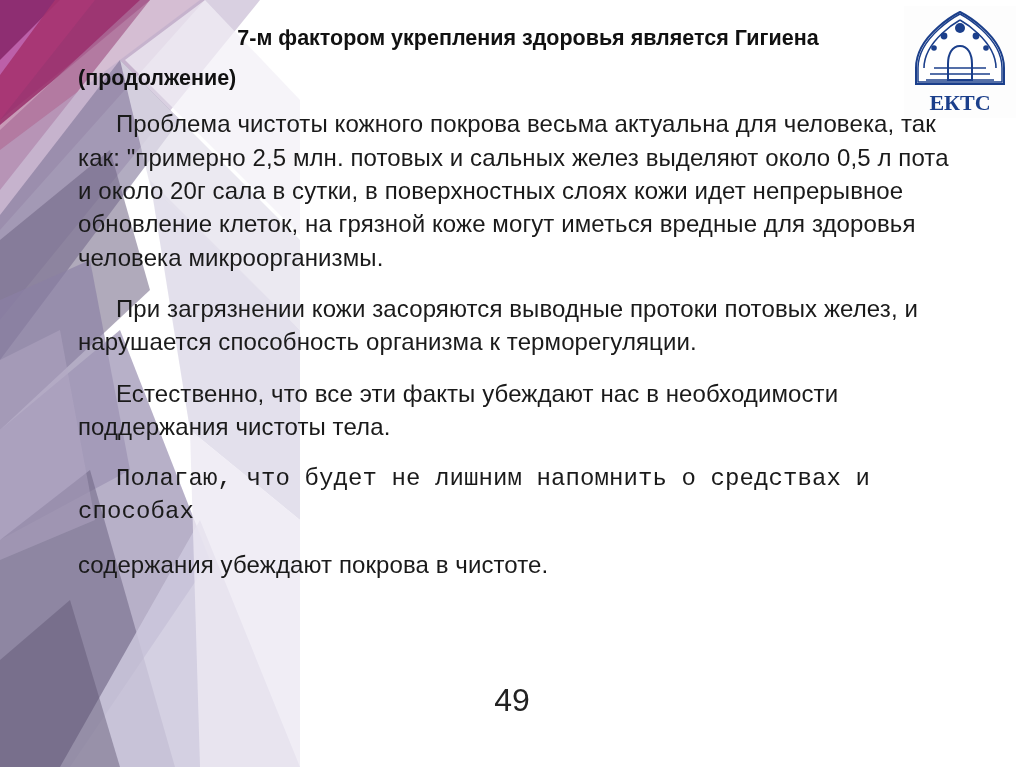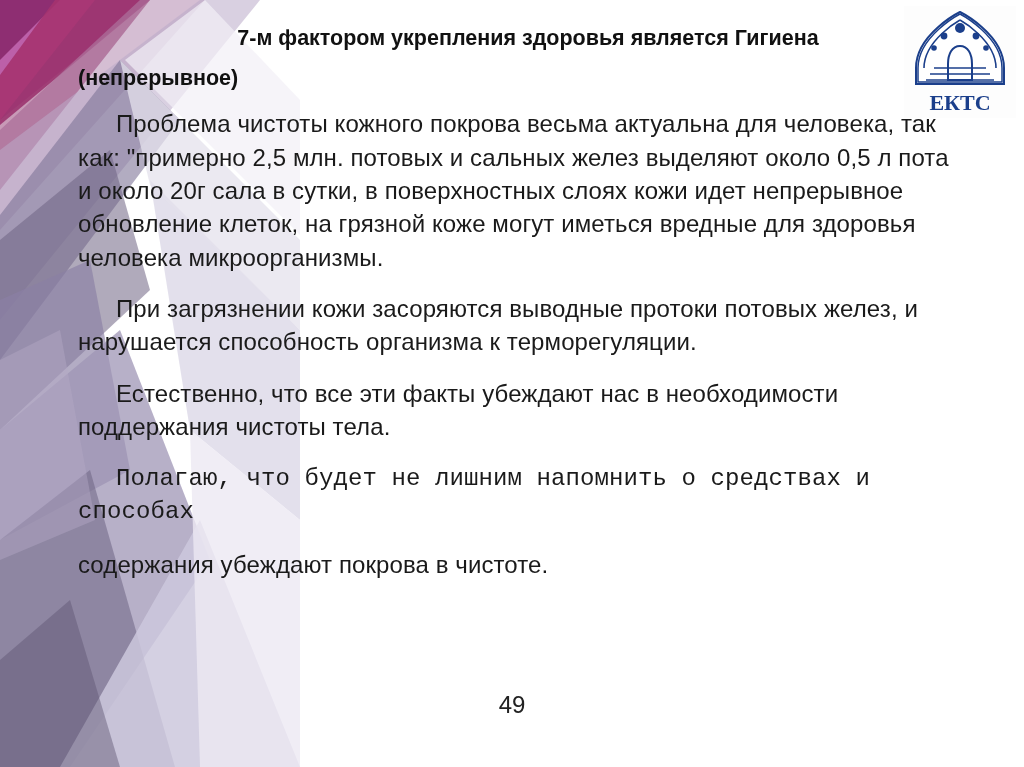--- a/index.html
+++ b/index.html
@@ -89,21 +89,21 @@
     margin-top: 18px;
   }
 
   
   .page-number {
     position: absolute;
     left: 0;
     right: 0;
     bottom: 48px;
     text-align: center;
-    font-size: 24px;
+    font-size: 32px;
     color: #222222;
   }
 </style>
 </head>
 <body>
 
 <div class="slide">
 
   <div class="deco">
     <svg width="300" height="767" viewBox="0 0 300 767" xmlns="http://www.w3.org/2000/svg">
@@ -152,21 +152,21 @@
         <line x1="30" y1="62" x2="82" y2="62"></line>
         <line x1="26" y1="68" x2="86" y2="68"></line>
         <line x1="22" y1="74" x2="90" y2="74"></line>
       </g>
       <text x="56" y="104" text-anchor="middle" font-family="Liberation Serif, serif" font-size="22" font-weight="bold" fill="#1b3f8b">ЕКТС</text>
     </svg>
   </div>
 
   <div class="content">
     <div class="title">7-м фактором укрепления здоровья является Гигиена</div>
-    <div class="title-cont">(непрерывное)</div>
+    <div class="title-cont">(продолжение)</div>
 
     <p class="para">Проблема чистоты кожного покрова весьма актуальна для человека, так как: "примерно 2,5 млн. потовых и сальных желез выделяют около 0,5 л пота и около 20г сала в сутки, в поверхностных слоях кожи идет непрерывное обновление клеток, на грязной коже могут иметься вредные для здоровья человека микроорганизмы.</p>
     <p class="para spaced">При загрязнении кожи засоряются выводные протоки потовых желез, и нарушается способность организма к терморегуляции.</p>
     <p class="para spaced">Естественно, что все эти факты убеждают нас в необходимости поддержания чистоты тела.</p>
     <p class="para spaced loose">Полагаю, что будет не лишним напомнить о средствах и способах</p>
     <p class="para last">содержания убеждают покрова в чистоте.</p>
   </div>
 
   <div class="page-number">49</div>
 

